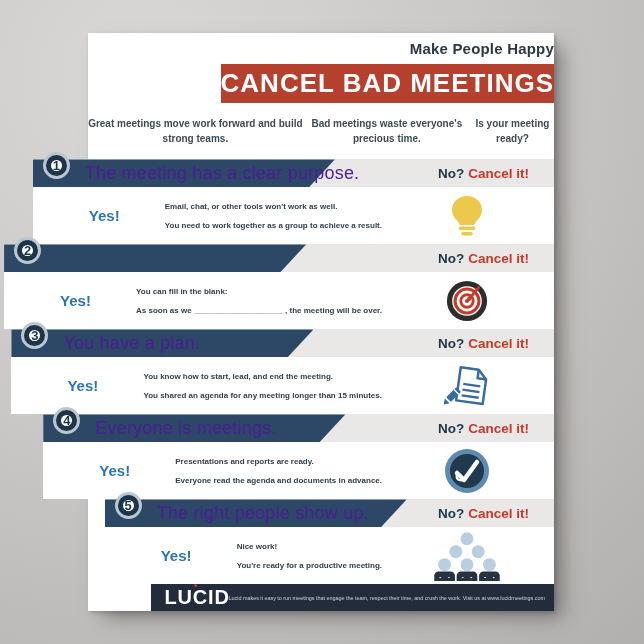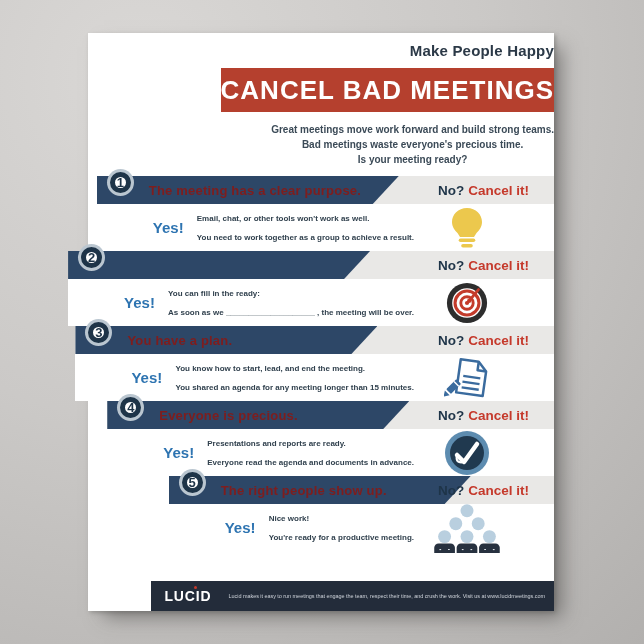--- a/index.html
+++ b/index.html
@@ -20,73 +20,73 @@
     height:35px; display:flex; align-items:center; justify-content:center;
     font-size:15px; font-weight:700; color:#2b3947; letter-spacing:0.2px;
   }
   .title-banner {
     height:44px; background:#b5402e; display:flex; align-items:center; justify-content:center;
   }
   .title-banner h1 {
     color:#ffffff; font-size:26px; font-weight:800; letter-spacing:1px;
   }
   .intro {
-    height:64px; display:flex; flex-direction:column; align-items:center; justify-content:center;
+    height:64px; display:flex; align-items:center; justify-content:center;
     font-size:10px; font-weight:700; color:#3b4a57; line-height:15px; text-align:center;
   }
   
   .item { display:flex; flex-direction:column; }
   .banner-row {
     position:relative; height:28px; background:#e9e8e6; display:flex; align-items:center;
     flex-shrink:0;
   }
   .flag {
     position:absolute; left:0; top:0; height:28px; width:302px; background:#2d4767;
     clip-path:polygon(0 0, 100% 0, calc(100% - 26px) 100%, 0 100%);
   }
   .badge {
     position:absolute; left:13px; top:-4px; width:21px; height:21px;
     background:#ffffff; border:5px solid #1e3448; border-radius:50%;
     box-shadow:0 0 0 3px #bac6d0; z-index:2;
     display:flex; align-items:center; justify-content:center;
     font-size:13px; font-weight:800; color:#1e3448;
   }
   .item-title {
-    position:relative; z-index:1; margin-left:52px; color:#7f1d1d;
-    font-weight:700; font-size:13px; letter-spacing:0.2px;
+    position:relative; z-index:1; margin-left:52px; color:#4c1d95;
+    font-weight:400; font-size:18px; letter-spacing:0.2px;
   }
   .no-cancel {
     margin-left:auto; position:relative; z-index:1; padding-right:25px;
     font-size:13.5px; font-weight:800; white-space:nowrap;
   }
   .no-label { color:#1e3448; }
   .cancel-label { color:#c5392b; margin-left:4px; }
   .content-row {
-    height:47px; background:#ffffff; display:flex; align-items:center; flex-shrink:0;
+    height:57px; background:#ffffff; display:flex; align-items:center; flex-shrink:0;gap:32px;
   }
   .item:last-child .content-row { height:38px; }
   .yes {
     width:34px; margin-left:56px; flex-shrink:0;
     font-size:15px; font-weight:800; color:#2e74b1;
   }
   .desc { flex:1; padding-left:10px; color:#31414e; }
   .desc p { font-size:8px; font-weight:700; white-space:nowrap; }
   .desc p + p { margin-top:10px; }
   .icon-col {
     width:140px; padding-right:34px; flex-shrink:0;
     display:flex; justify-content:center; align-items:center;
   }
   .item:last-child .icon-col svg { margin-top:16px; }
   
   .footer {
     margin-top:auto; height:30px; background:#232c3a; display:flex; align-items:center;
     overflow:hidden;
   }
   .logo {
-    position:relative; margin-left:14px; color:#ffffff; font-size:14px; font-weight:800;
+    position:relative; margin-left:14px; color:#ffffff; font-size:20px; font-weight:800;
     letter-spacing:0.8px; flex-shrink:0; width:64px;
   }
   .logo-dot {
     position:absolute; left:29px; top:-2px; width:3px; height:3px;
     border-radius:50%; background:#c5392b;
   }
   .tagline {
     flex:1; text-align:right; padding-right:9px; color:#cdd2d9;
     font-size:5.5px; font-weight:400; letter-spacing:-0.05px; white-space:nowrap;
   }
@@ -133,21 +133,21 @@
 
   <div class="item">
     <div class="banner-row">
       <div class="flag"></div>
       <div class="badge">2</div>
       <div class="no-cancel"><span class="no-label">No?</span><span class="cancel-label">Cancel it!</span></div>
     </div>
     <div class="content-row">
       <div class="yes">Yes!</div>
       <div class="desc">
-        <p>You can fill in the ready:</p>
+        <p>You can fill in the blank:</p>
         <p>As soon as we ____________________ , the meeting will be over.</p>
       </div>
       <div class="icon-col">
         <svg width="44" height="44" viewBox="0 0 46 46">
           <circle cx="23" cy="23" r="21" fill="#2d2d2d"></circle>
           <circle cx="23" cy="23" r="15.5" fill="#ffffff"></circle>
           <circle cx="23" cy="23" r="12.5" fill="none" stroke="#c43b2b" stroke-width="3.2"></circle>
           <circle cx="23" cy="23" r="6.5" fill="none" stroke="#c43b2b" stroke-width="3"></circle>
           <circle cx="23" cy="23" r="2.2" fill="#c43b2b"></circle>
           <line x1="35" y1="9" x2="25" y2="21" stroke="#c43b2b" stroke-width="3" stroke-linecap="round"></line>
@@ -186,21 +186,21 @@
           </g>
         </svg>
       </div>
     </div>
   </div>
 
   <div class="item">
     <div class="banner-row">
       <div class="flag"></div>
       <div class="badge">4</div>
-      <div class="item-title">Everyone is precious.</div>
+      <div class="item-title">Everyone is meetings.</div>
       <div class="no-cancel"><span class="no-label">No?</span><span class="cancel-label">Cancel it!</span></div>
     </div>
     <div class="content-row">
       <div class="yes">Yes!</div>
       <div class="desc">
         <p>Presentations and reports are ready.</p>
         <p>Everyone read the agenda and documents in advance.</p>
       </div>
       <div class="icon-col">
         <svg width="46" height="46" viewBox="0 0 46 46">

